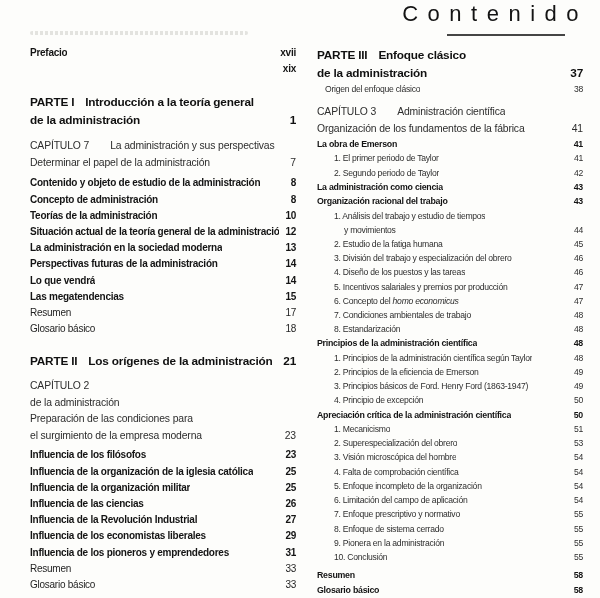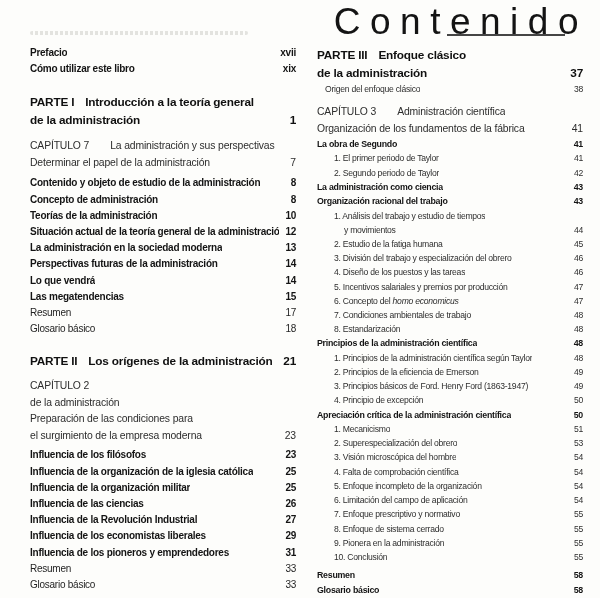--- a/index.html
+++ b/index.html
@@ -9,21 +9,21 @@
     font-family:"Liberation Sans", sans-serif;
     color:#1a1a1a;
     overflow:hidden;
     position:relative;
   }
   .page{position:absolute;inset:0;}
 
   
   .title{
     position:absolute;top:1px;right:12px;
-    font-size:37px;font-weight:400;letter-spacing:9.5px;
+    font-size:22px;font-weight:400;letter-spacing:9.5px;
     color:#141414;white-space:nowrap;
   }
   .title-underline{
     position:absolute;top:34px;left:447px;
     width:118px;height:2px;background:#454545;
   }
 
   
   .ghost-line{
     position:absolute;left:30px;top:31px;width:218px;height:4px;
@@ -81,21 +81,20 @@
 <div class="page">
   <div class="ghost-line"></div>
   <div class="title">Contenido</div>
   <div class="title-underline"></div>
   <div class="col col-left">
       <div class="row row-bold">
         <span class="t">Prefacio</span>
         <span class="pg">xvii</span>
       </div>
       <div class="row row-bold">
-        <span class="t">Cómo utilizar este libro</span>
         <span class="pg">xix</span>
       </div>
       <div style="height: 16px;"></div>
       <div class="row row-part">
         <span class="lbl">PARTE I</span>
         <span class="t">Introducción a la teoría general</span>
       </div>
       <div class="row row-part-cont">
         <span class="t">de la administración</span>
         <span class="pg">1</span>
@@ -224,21 +223,21 @@
       <div style="height: 8px;"></div>
       <div class="row row-chapter">
         <span class="lbl">CAPÍTULO 3</span>
         <span class="t">Administración científica</span>
       </div>
       <div class="row row-chapter-cont">
         <span class="t">Organización de los fundamentos de la fábrica</span>
         <span class="pg">41</span>
       </div>
       <div class="row row-bold">
-        <span class="t">La obra de Segundo</span>
+        <span class="t">La obra de Emerson</span>
         <span class="pg">41</span>
       </div>
       <div class="row row-sub">
         <span class="t">1. El primer periodo de Taylor</span>
         <span class="pg">41</span>
       </div>
       <div class="row row-sub">
         <span class="t">2. Segundo periodo de Taylor</span>
         <span class="pg">42</span>
       </div>

